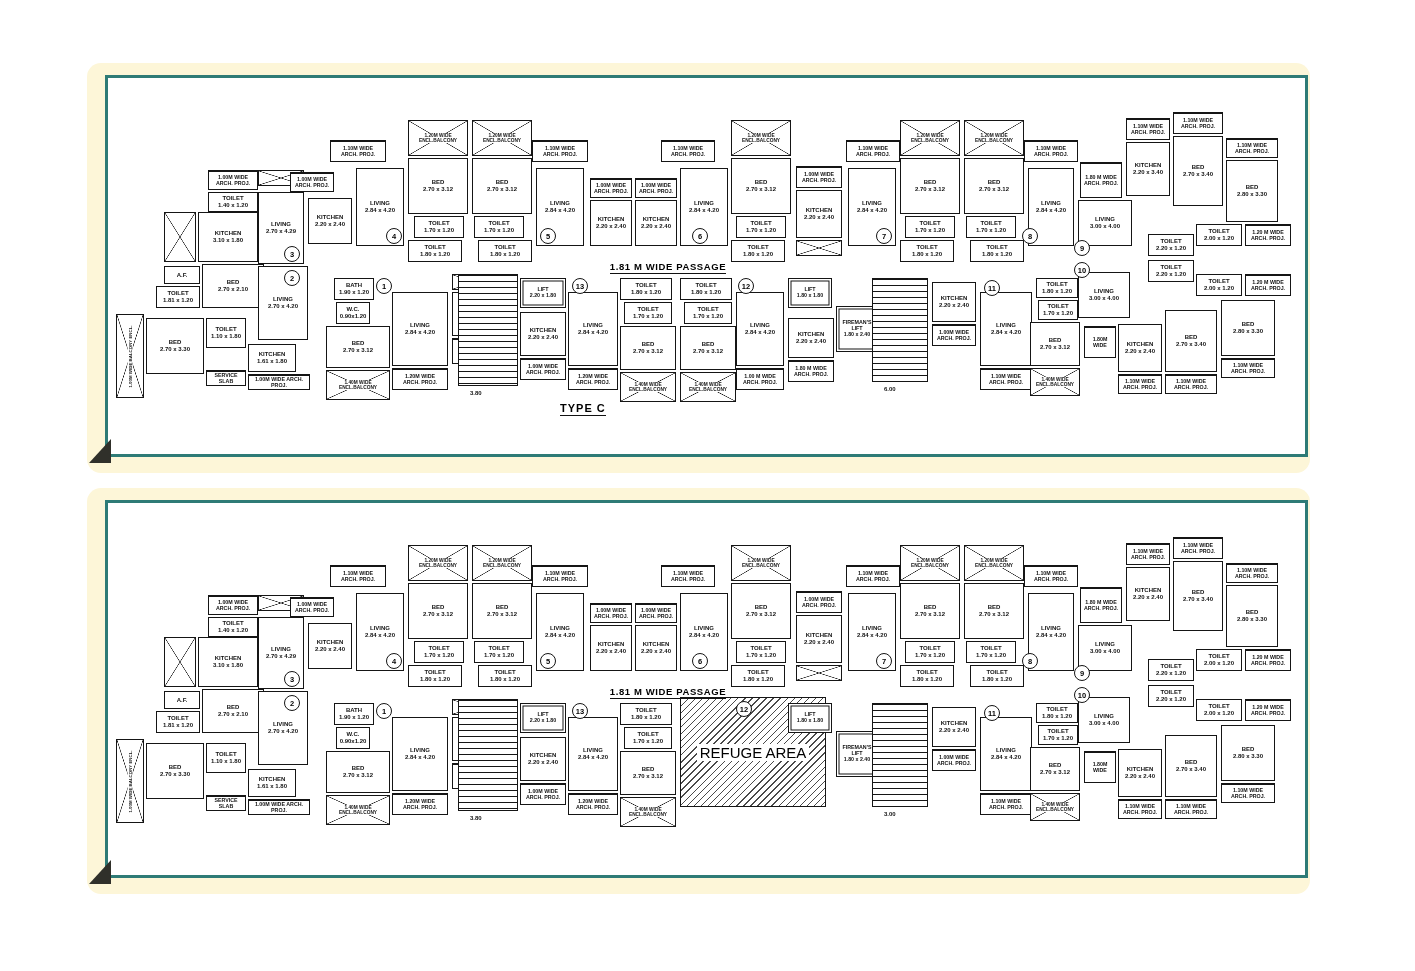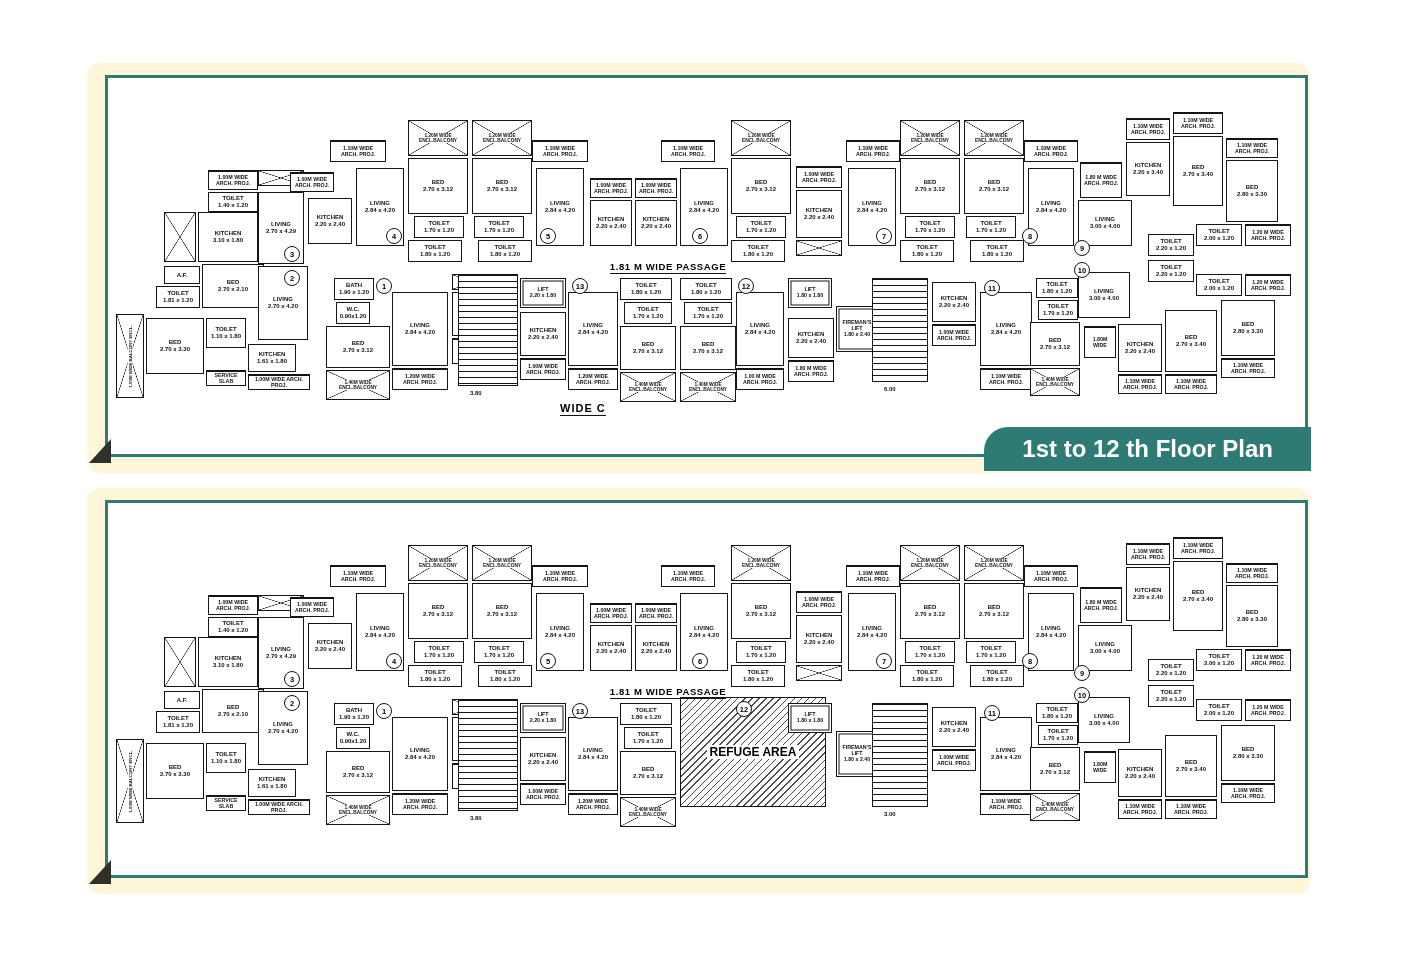--- a/index.html
+++ b/index.html
@@ -22,21 +22,21 @@
   .diag{border:1.2px solid #151515;background-color:#fff;}
   .diag span{transform:rotate(-90deg);white-space:nowrap;font-size:4.4px;font-weight:bold;background:#fff;}
   .stair{position:absolute;box-sizing:border-box;border:1.5px solid #151515;
       background:repeating-linear-gradient(to bottom,#151515 0 1px,#ffffff 1px 6px);}
   .unit-circle{position:absolute;width:14px;height:14px;border:1.3px solid #151515;border-radius:50%;
       background:#fff;font-size:7.5px;font-weight:bold;display:flex;align-items:center;justify-content:center;z-index:3;}
   .dim{position:absolute;font-size:6px;font-weight:bold;color:#111;}
   .refuge{position:absolute;box-sizing:border-box;border:1.6px solid #151515;
       background:repeating-linear-gradient(135deg,#4a4a4a 0 1px,transparent 1px 5px),#fff;
       display:flex;align-items:center;justify-content:center;}
-  .refuge span{background:#fff;font-size:12px;font-weight:bold;padding:0 3px;}
+  .refuge span{background:#fff;font-size:15px;font-weight:normal;padding:0 3px;}
   .lbl{white-space:pre-line;}
   .passage{position:absolute;left:400px;top:178px;width:320px;text-align:center;z-index:2;}
   .passage span{font-size:9.5px;font-weight:bold;letter-spacing:.6px;border-bottom:1.3px solid #111;padding-bottom:1px;}
   .typec{position:absolute;left:452px;top:320px;z-index:2;}
   .typec span{font-size:11px;font-weight:bold;letter-spacing:1px;border-bottom:1.6px solid #111;padding-bottom:1px;}
   .banner{position:absolute;right:-3px;bottom:-14px;height:44px;background:#2e7b76;color:#fff;
       display:flex;align-items:center;padding:0 38px;border-radius:24px 0 0 0;z-index:6;
       font-size:24px;font-weight:bold;}
   .fold{position:absolute;left:-16px;bottom:-6px;width:22px;height:24px;background:#30302a;
       clip-path:polygon(100% 0,100% 100%,0 100%);z-index:5;}
@@ -497,26 +497,23 @@
         <div class="unit-circle" style="left: 966px; top: 162px;">9</div>
         <div class="unit-circle" style="left: 966px; top: 184px;">10</div>
         <div class="unit-circle" style="left: 268px; top: 200px;">1</div>
         <div class="unit-circle" style="left: 464px; top: 200px;">13</div>
         <div class="unit-circle" style="left: 630px; top: 200px;">12</div>
         <div class="unit-circle" style="left: 876px; top: 202px;">11</div>
         <div class="dim" style="left: 362px; top: 312px;">3.80</div>
         <div class="dim" style="left: 776px; top: 308px;">6.00</div>
       </div>
     <div class="passage"><span>1.81 M WIDE PASSAGE</span></div>
-    <div class="typec"><span>WIDE C</span></div>
+    <div class="typec"><span>TYPE C</span></div>
   </div>
   <div class="fold"></div>
-  <div class="banner">
-      <span>1st to 12 th Floor Plan</span>
-    </div>
 </div>
 
 <div class="card" style="left:105px;top:500px;width:1203px;height:378px;">
   <div class="backing"></div>
   <div class="panel">
     <div class="canvas">
         <div class="refuge" style="left: 572px; top: 194px; width: 146px; height: 110px;">
           <span>REFUGE AREA</span>
         </div>
         <div class="el proj" style="left: 100px; top: 92px; width: 50px; height: 20px;">

